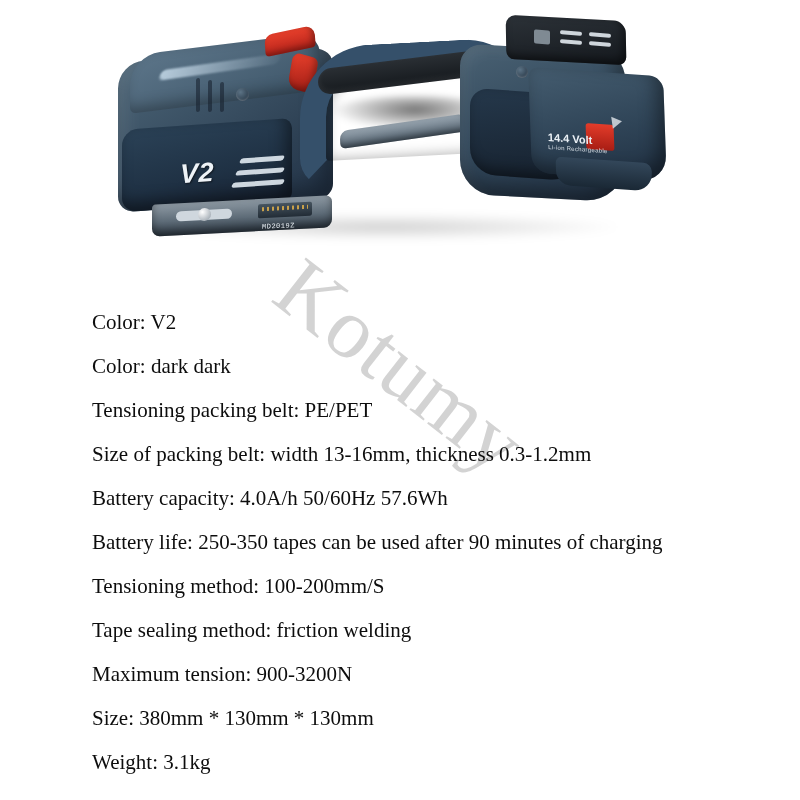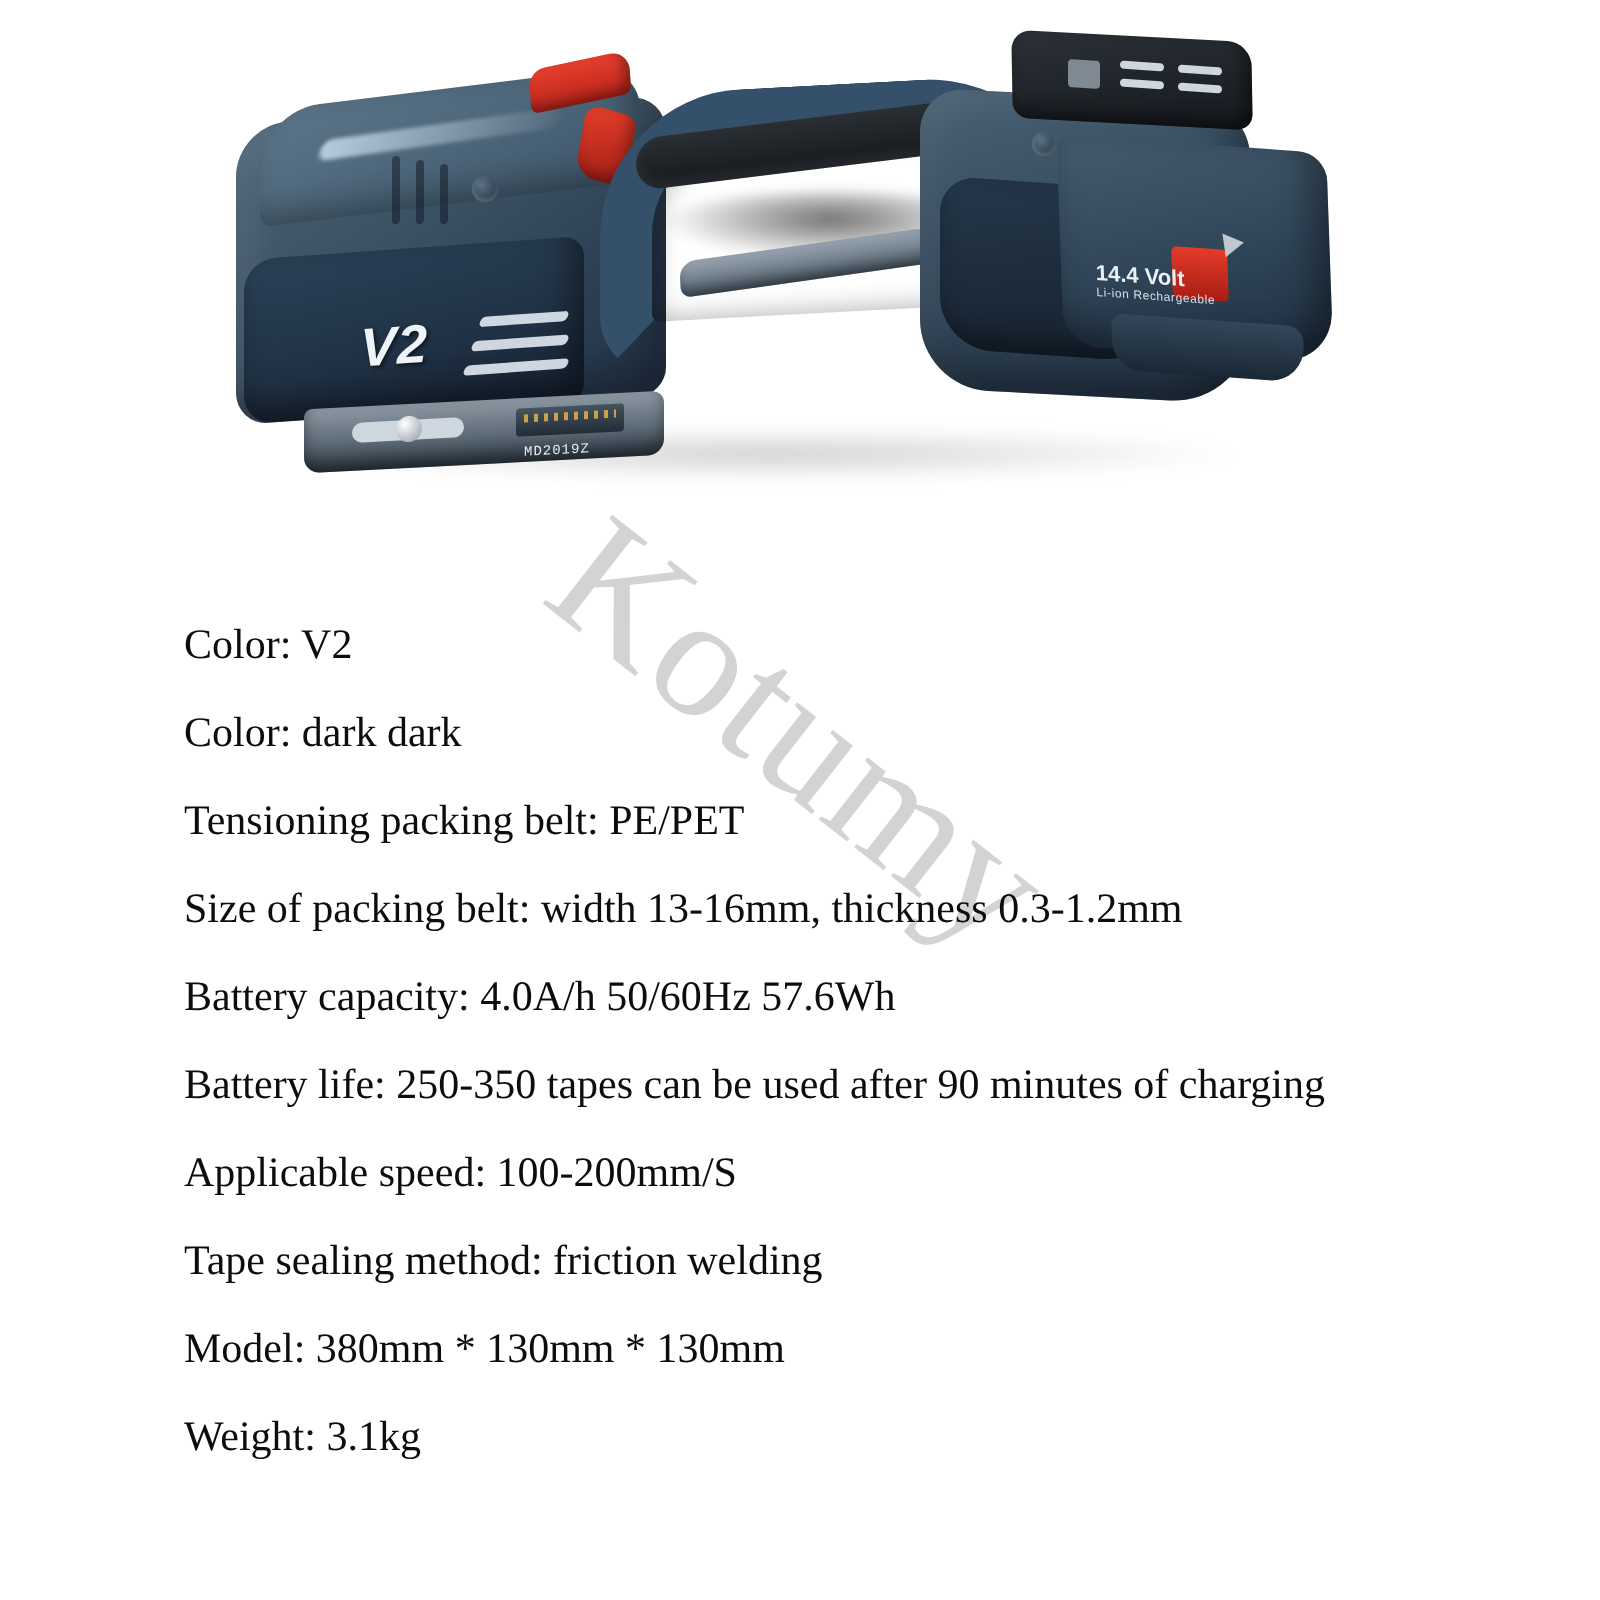--- a/index.html
+++ b/index.html
@@ -501,19 +501,20 @@
 
   <div class="watermark">Kotumy</div>
 
   <div class="specs">
     <div class="spec-line">Color: V2</div>
     <div class="spec-line">Color: dark dark</div>
     <div class="spec-line">Tensioning packing belt: PE/PET</div>
     <div class="spec-line">Size of packing belt: width 13-16mm, thickness 0.3-1.2mm</div>
     <div class="spec-line">Battery capacity: 4.0A/h 50/60Hz 57.6Wh</div>
     <div class="spec-line">Battery life: 250-350 tapes can be used after 90 minutes of charging</div>
-    <div class="spec-line">Applicable speed: 100-200mm/S</div>
+    <div class="spec-line">Tensioning method: 100-200mm/S</div>
     <div class="spec-line">Tape sealing method: friction welding</div>
-    <div class="spec-line">Model: 380mm * 130mm * 130mm</div>
+    <div class="spec-line">Maximum tension: 900-3200N</div>
+    <div class="spec-line">Size: 380mm * 130mm * 130mm</div>
     <div class="spec-line">Weight: 3.1kg</div>
   </div>
 
 </div>
 
 </body></html>

